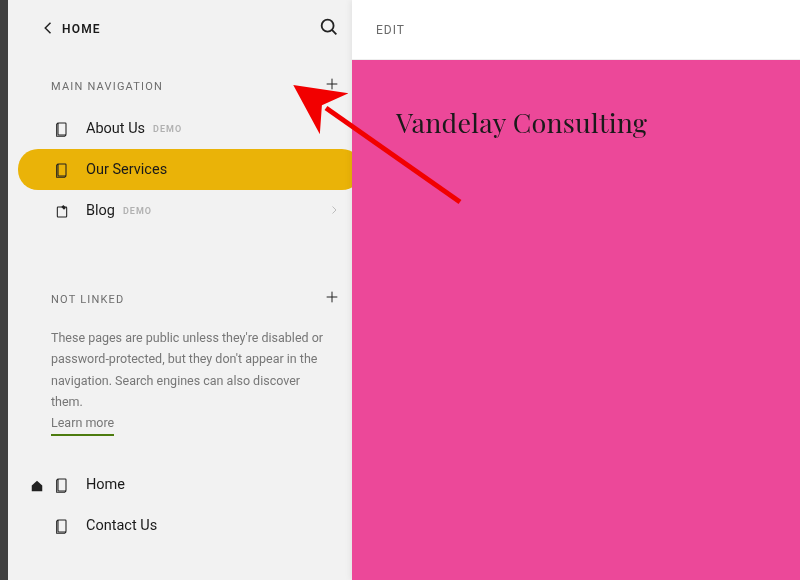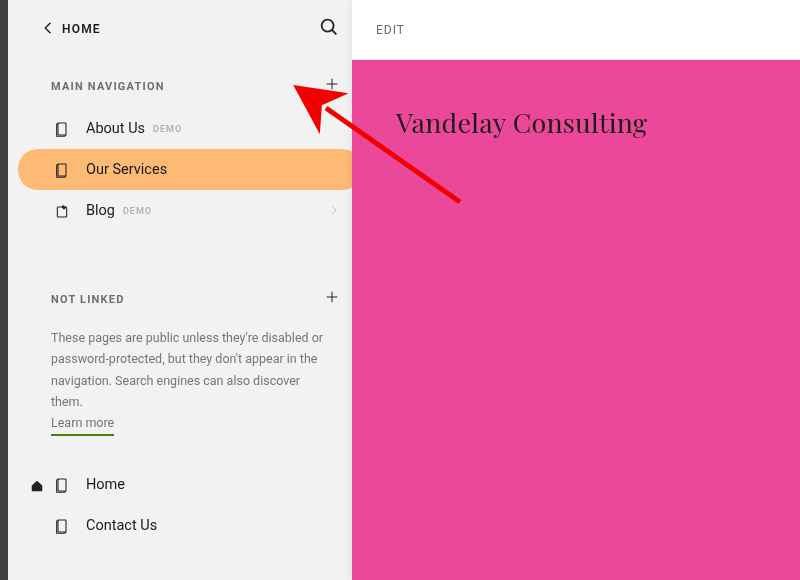--- a/index.html
+++ b/index.html
@@ -23,31 +23,31 @@
     .breadcrumb-left { display: flex; align-items: center; cursor: pointer; }
     .breadcrumb-left svg { width: 18px; height: 18px; stroke: #222; stroke-width: 2; fill: none; }
     .breadcrumb-left span { font-size: 12px; font-weight: 600; letter-spacing: 1.2px; color: #1a1a1a; margin-left: 4px; }
     .search-btn svg { width: 22px; height: 22px; stroke: #222; stroke-width: 2; fill: none; }
 
     .section-header {
       display: flex; align-items: center; justify-content: space-between;
       padding: 10px 22px 12px 33px;
     }
     .section-header h3 {
-      font-size: 11px; font-weight: 700; letter-spacing: 1.2px; color: #6e6e6e;
+      font-size: 11px; font-weight: 400; letter-spacing: 1.2px; color: #6e6e6e;
     }
     .add-btn svg { width: 16px; height: 16px; stroke: #222; stroke-width: 1.5; }
     .add-btn { cursor: pointer; }
 
     .nav-list { }
     .nav-item {
       display: flex; align-items: center; padding: 12px 22px 12px 36px;
       cursor: pointer; position: relative;
     }
-    .nav-item.selected { background: #fdba74; border-radius: 20px; }
+    .nav-item.selected { background: #eab308; border-radius: 20px; }
     .nav-item.selected::before {
       content: ""; position: absolute; left: 0; top: 0; bottom: 0; width: 0px;
     }
     .page-icon { width: 16px; height: 16px; margin-right: 16px; flex-shrink:0; }
     .nav-label { font-size: 14.5px; color: #1a1a1a; }
     .demo-badge { font-size: 9px; font-weight: 600; letter-spacing: 1px; color: #b0b0b0; margin-left: 8px; }
     .chevron { position: absolute; right: 22px; }
     .chevron svg { width: 12px; height: 12px; stroke: #bdbdbd; stroke-width: 2; fill: none; }
 
     .gap-lg { height: 48px; }

